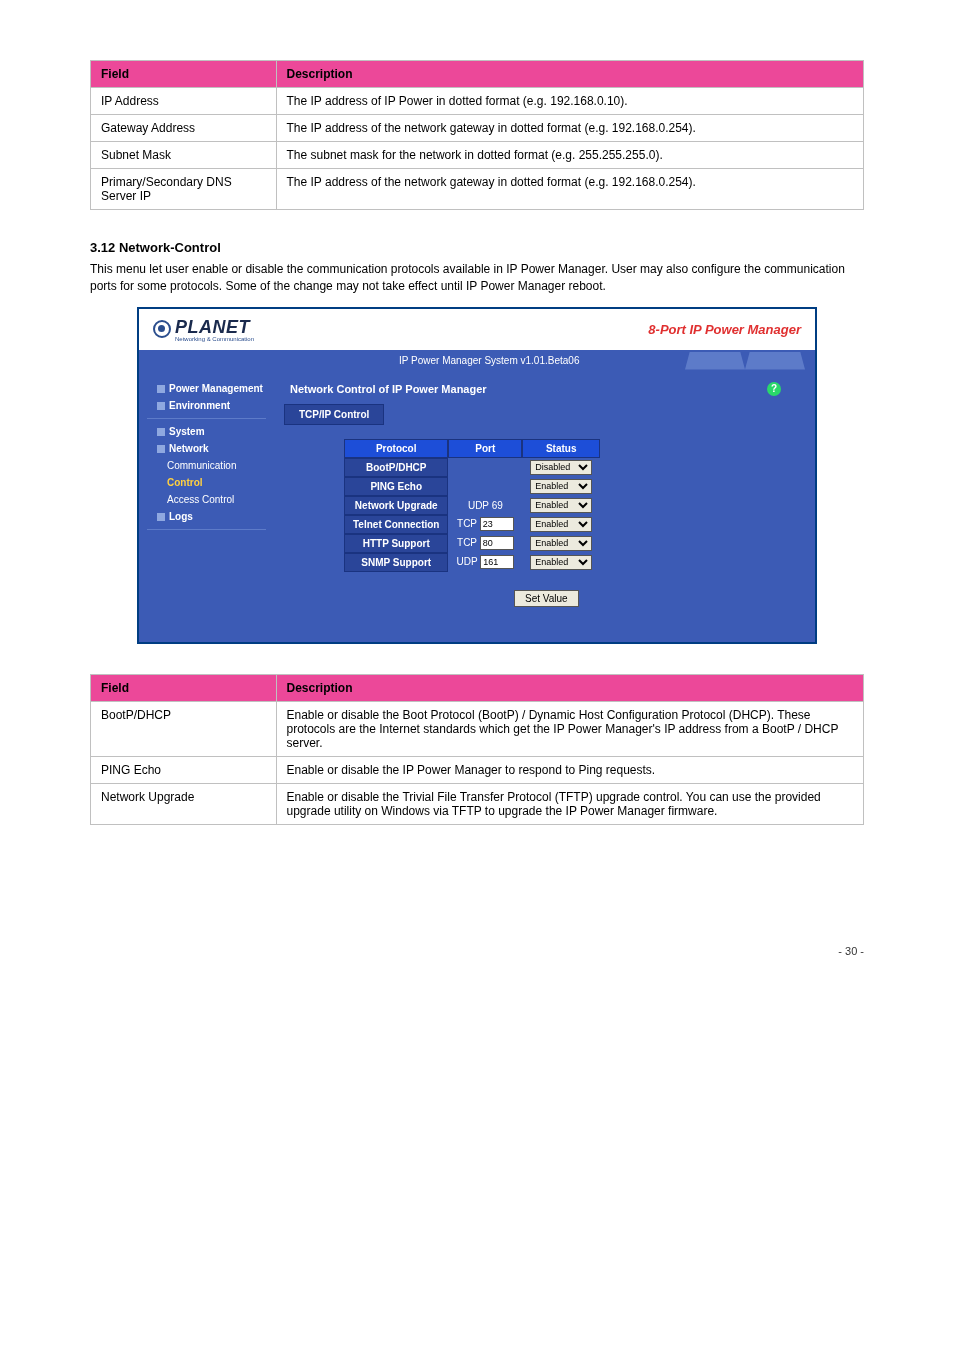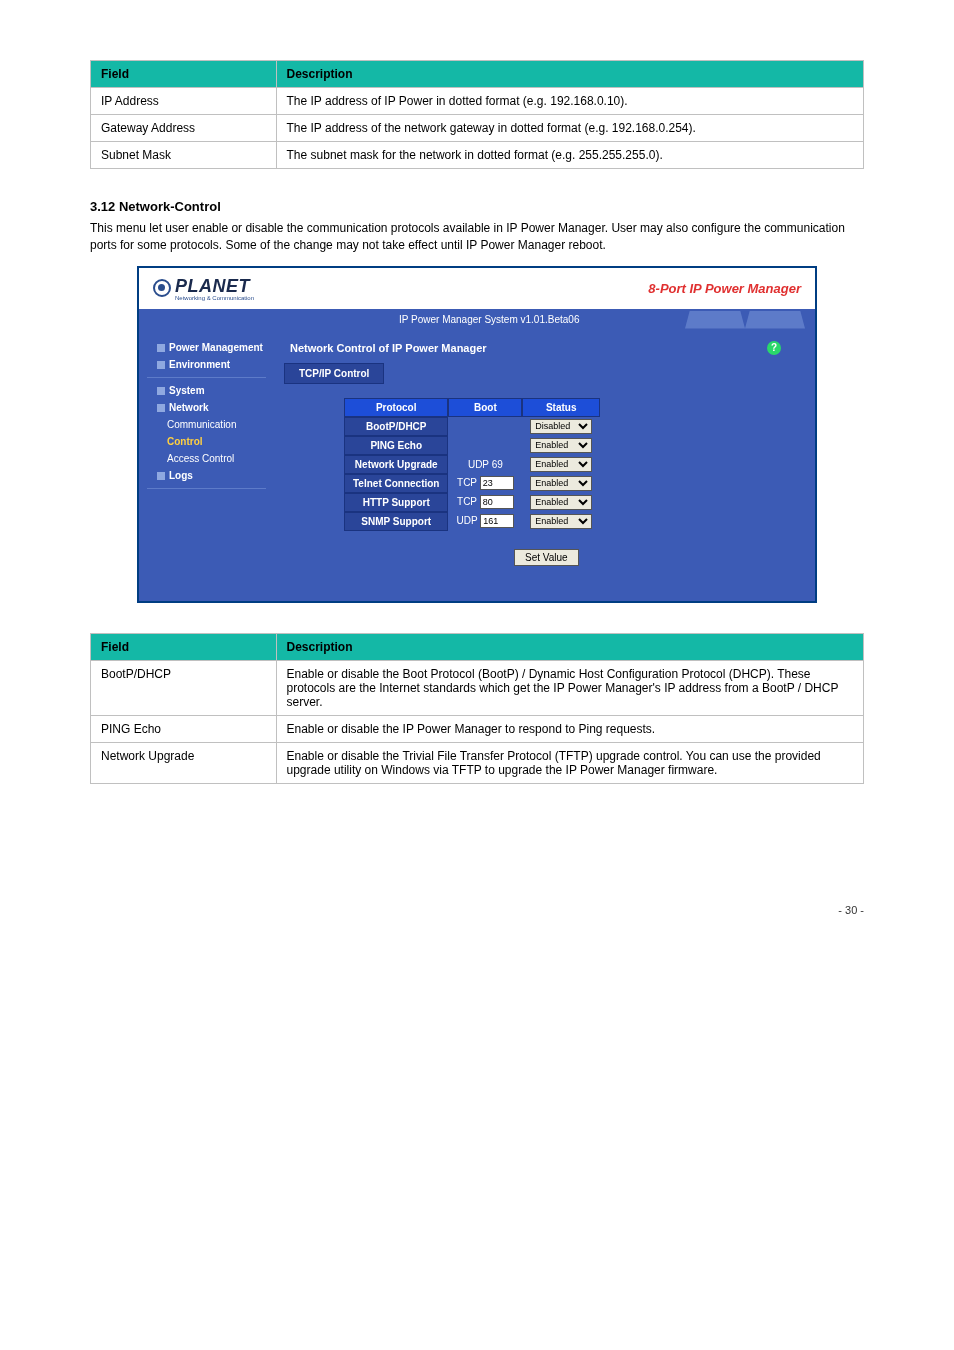--- a/index.html
+++ b/index.html
@@ -20,21 +20,21 @@
   .doc-table th, .doc-table td {
     border: 1px solid #c0c0c0;
     padding: 6px 10px;
     text-align: left;
     vertical-align: top;
     font-size: 12px;
     background: #ffffff;
   }
   .doc-table th {
     font-weight: bold;
-    background: #14b8a6;
+    background: #ec4899;
   }
   .doc-table .col1 { width: 24%; }
   .section-heading {
     font-weight: bold;
     font-size: 13px;
     margin: 10px 0 6px 0;
   }
   .section-desc {
     font-size: 12px;
     margin-bottom: 12px;
@@ -209,20 +209,24 @@
       <td class="col1">IP Address</td>
       <td>The IP address of IP Power in dotted format (e.g. 192.168.0.10).</td>
     </tr>
     <tr>
       <td class="col1">Gateway Address</td>
       <td>The IP address of the network gateway in dotted format (e.g. 192.168.0.254).</td>
     </tr>
     <tr>
       <td class="col1">Subnet Mask</td>
       <td>The subnet mask for the network in dotted format (e.g. 255.255.255.0).</td>
+    </tr>
+    <tr>
+      <td class="col1">Primary/Secondary DNS Server IP</td>
+      <td>The IP address of the network gateway in dotted format (e.g. 192.168.0.254).</td>
     </tr>
   </tbody>
 </table>
 
 <div class="section-heading">3.12 Network-Control</div>
 <div class="section-desc">This menu let user enable or disable the communication protocols available in IP Power Manager. User may also configure the communication ports for some protocols. Some of the change may not take effect until IP Power Manager reboot.</div>
 
 <div class="shot">
   <div class="shot-header">
     <div class="logo-wrap">
@@ -257,21 +261,21 @@
         <span>Network Control of IP Power Manager</span>
         <span class="help-icon">?</span>
       </div>
       <div class="panel-body">
         <span class="subtab">TCP/IP Control</span>
 
         <table class="proto-table">
           <tbody>
               <tr>
             <th>Protocol</th>
-            <th>Boot</th>
+            <th>Port</th>
             <th>Status</th>
           </tr>
           <tr>
             <td class="label-cell">BootP/DHCP</td>
             <td></td>
             <td><select class="status-select"><option>Disabled</option></select></td>
           </tr>
           <tr>
             <td class="label-cell">PING Echo</td>
             <td></td>

